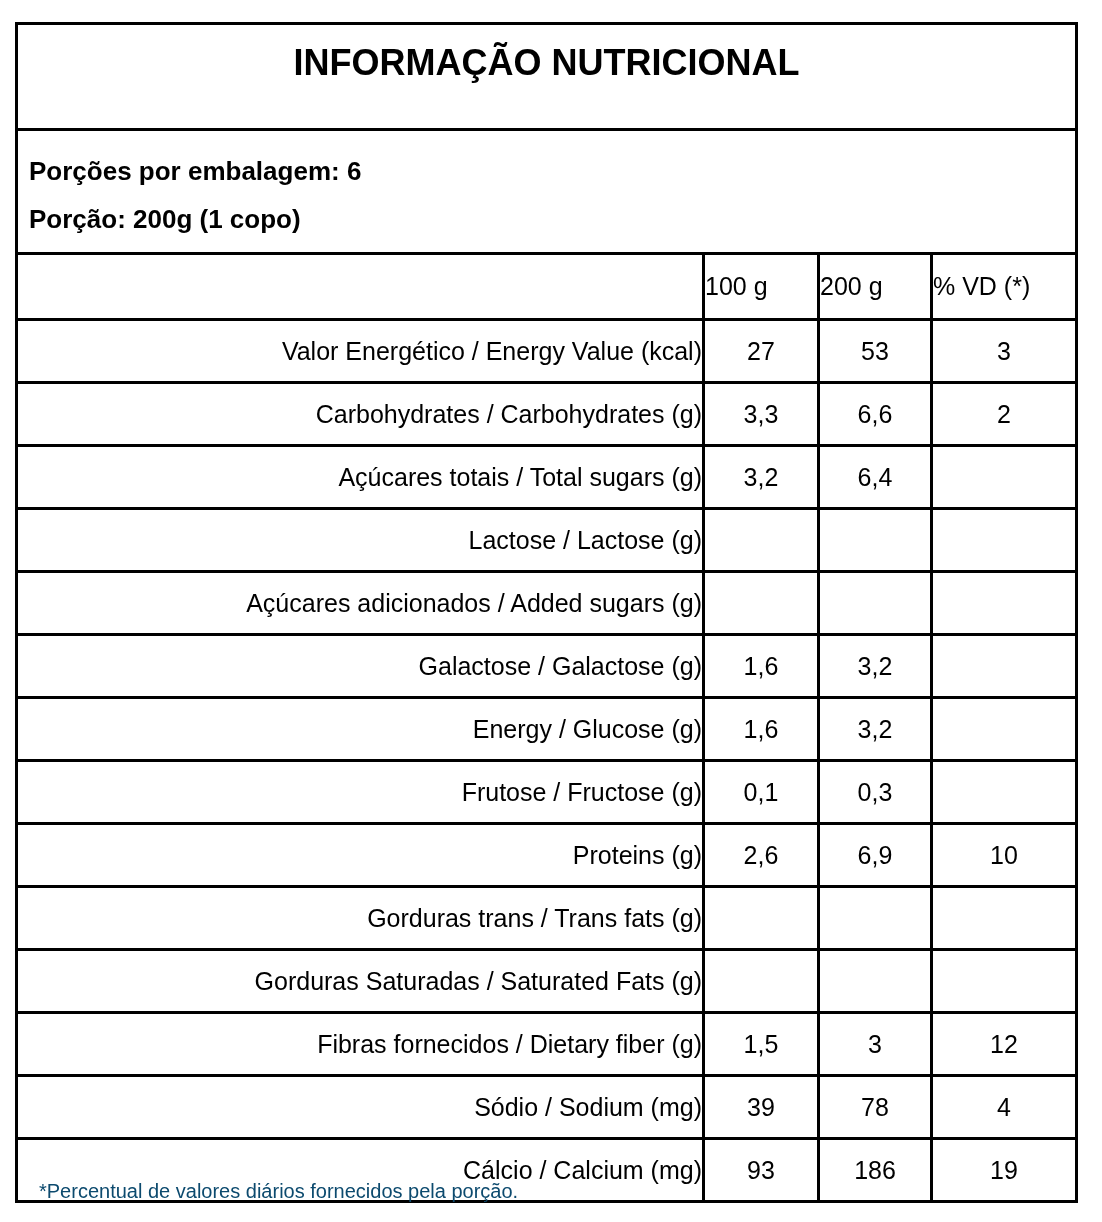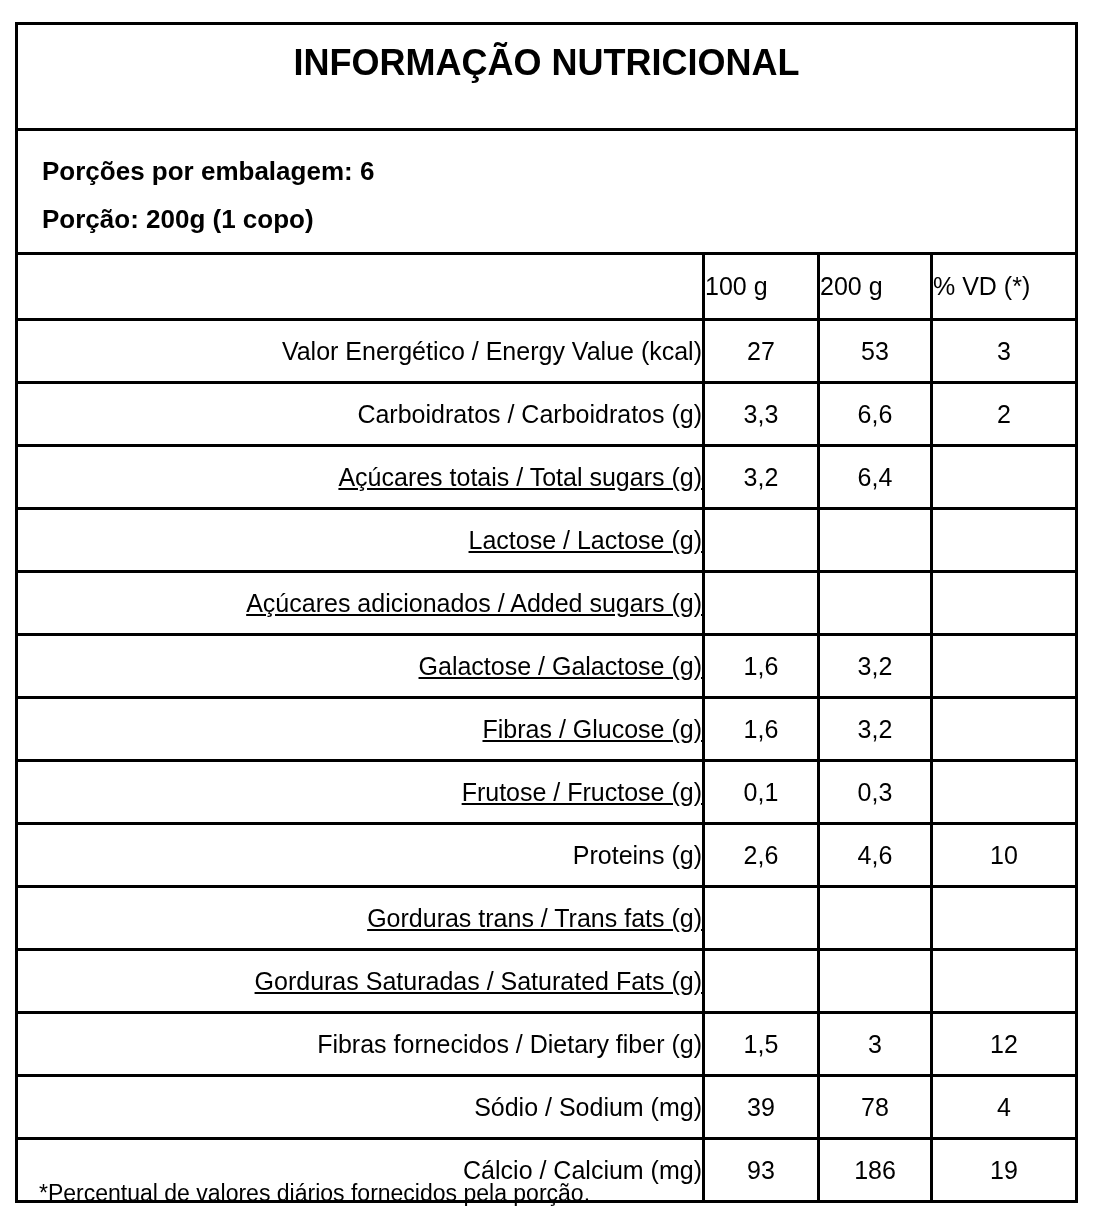--- a/index.html
+++ b/index.html
@@ -48,21 +48,21 @@
     vertical-align: top;
     text-align: center;
     padding-top: 17px;
     font-weight: bold;
     font-size: 36px;
   }
   tr.serving-row td {
     height: 105px;
     vertical-align: top;
     padding-top: 16px;
-    padding-left: 24px;
+    padding-left: 11px;
     font-weight: bold;
     font-size: 26px;
   }
   tr.serving-row .serving-line {
     display: block;
     line-height: 48px;
   }
   tr.head-row td {
     height: 63px;
     text-align: left;
@@ -72,31 +72,30 @@
   tr.data-row td {
     height: 60px;
     vertical-align: middle;
   }
   td.label-cell {
     text-align: right;
     padding-left: 24px;
   }
   td.label-cell.indent {
     padding-left: 34px;
-    text-decoration: underline;
   }
   td.num-cell {
     text-align: center;
   }
   .footnote {
     position: absolute;
     left: 39px;
     top: 1180px;
-    font-size: 23px;
-    color: #000000;
+    font-size: 20px;
+    color: #0c4a6e;
     white-space: nowrap;
   }
 </style>
 </head>
 <body>
 
 <div class="page">
 
   <table class="nutrition">
     <colgroup>
@@ -123,21 +122,21 @@
       </tr>
 
   <tr class="data-row">
     <td class="label-cell">Valor Energético / Energy Value (kcal)</td>
     <td class="num-cell">27</td>
     <td class="num-cell">53</td>
     <td class="num-cell">3</td>
   </tr>
 
   <tr class="data-row">
-    <td class="label-cell">Carboidratos / Carboidratos (g)</td>
+    <td class="label-cell">Carbohydrates / Carbohydrates (g)</td>
     <td class="num-cell">3,3</td>
     <td class="num-cell">6,6</td>
     <td class="num-cell">2</td>
   </tr>
 
   <tr class="data-row">
     <td class="label-cell indent">Açúcares totais / Total sugars (g)</td>
     <td class="num-cell">3,2</td>
     <td class="num-cell">6,4</td>
     <td class="num-cell"></td>
@@ -158,37 +157,37 @@
   </tr>
 
   <tr class="data-row">
     <td class="label-cell indent">Galactose / Galactose (g)</td>
     <td class="num-cell">1,6</td>
     <td class="num-cell">3,2</td>
     <td class="num-cell"></td>
   </tr>
 
   <tr class="data-row">
-    <td class="label-cell indent">Fibras / Glucose (g)</td>
+    <td class="label-cell indent">Energy / Glucose (g)</td>
     <td class="num-cell">1,6</td>
     <td class="num-cell">3,2</td>
     <td class="num-cell"></td>
   </tr>
 
   <tr class="data-row">
     <td class="label-cell indent">Frutose / Fructose (g)</td>
     <td class="num-cell">0,1</td>
     <td class="num-cell">0,3</td>
     <td class="num-cell"></td>
   </tr>
 
   <tr class="data-row">
     <td class="label-cell">Proteins (g)</td>
     <td class="num-cell">2,6</td>
-    <td class="num-cell">4,6</td>
+    <td class="num-cell">6,9</td>
     <td class="num-cell">10</td>
   </tr>
 
   <tr class="data-row">
     <td class="label-cell indent">Gorduras trans / Trans fats (g)</td>
     <td class="num-cell"></td>
     <td class="num-cell"></td>
     <td class="num-cell"></td>
   </tr>
 

